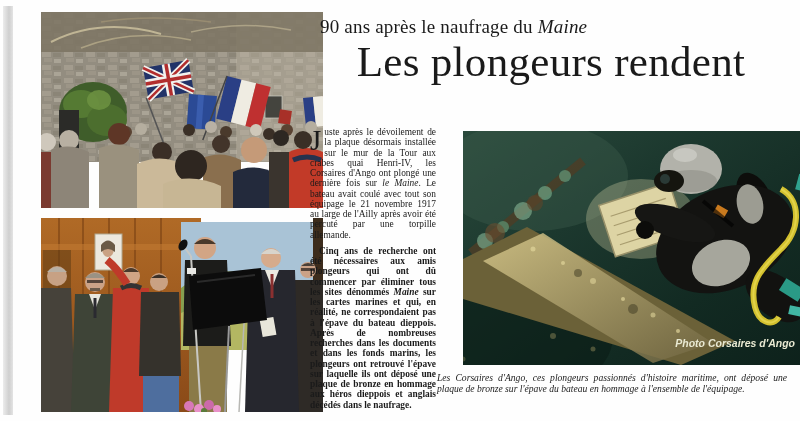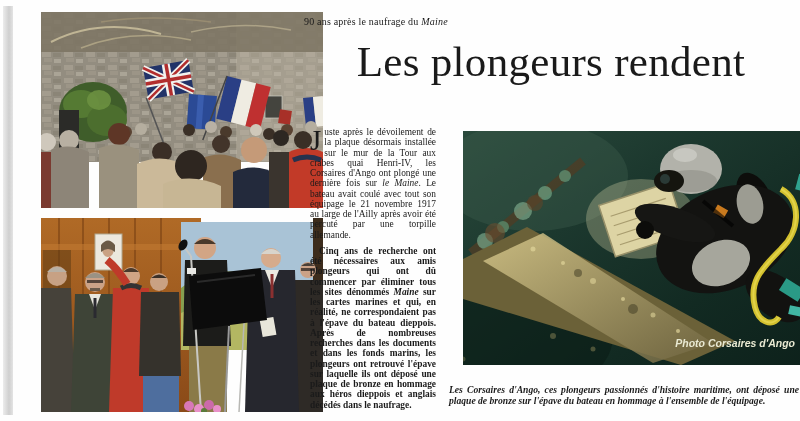--- a/index.html
+++ b/index.html
@@ -5,32 +5,32 @@
   html,body{margin:0;padding:0;background:#ffffff;}
   .stage{position:relative;width:800px;height:421px;background:#fefefe;overflow:hidden;
          font-family:"Liberation Serif",serif;color:#1a1a1a;}
   .scan-strip{position:absolute;left:3px;top:6px;width:10px;height:409px;
               background:linear-gradient(90deg,#ececec,#cfcfcf 60%,#e4e4e4);}
   .photo{position:absolute;overflow:hidden;padding-left:28px;}
   .photo svg{display:block;}
   .photo-a{left:13px;top:12px;width:282px;height:196px;}
   .photo-b{left:13px;top:218px;width:282px;height:194px;}
   .photo-diver{left:435px;top:131px;width:348px;height:234px;}
-  .kicker{position:absolute;left:304px;top:16px;font-size:10px;letter-spacing:.2px;white-space:nowrap;}
+  .kicker{position:absolute;left:320px;top:16px;font-size:19px;letter-spacing:.2px;white-space:nowrap;}
   .it{font-style:italic;}
   .headline{position:absolute;left:310px;top:46px;width:482px;margin:0;text-align:center;
             font-size:43px;line-height:31px;font-weight:400;letter-spacing:.3px;}
   .headline .hl{display:block;}
   .body-col{position:absolute;left:310px;top:127px;width:126px;font-size:9.4px;line-height:10.25px;
             text-align:justify;}
   .body-col p{margin:0;}
   .dropcap{float:left;font-size:29px;line-height:25px;padding:1px 3px 0 0;}
   .para2{margin-top:6px !important;text-indent:9px;font-weight:bold;}
-  .caption{position:absolute;left:437px;top:372px;width:350px;margin:12px;font-size:9.6px;
-           line-height:11px;font-weight:700;font-style:italic;text-align:justify;}
+  .caption{position:absolute;left:437px;top:372px;width:350px;margin:0;font-size:9.6px;
+           line-height:11px;font-weight:400;font-style:italic;text-align:justify;}
 </style>
 </head>
 <body>
 
 <div class="stage">
 
   <div class="scan-strip"></div>
 
   <div class="photo photo-a">
     <svg width="282" height="196" viewBox="0 0 282 196" xmlns="http://www.w3.org/2000/svg">

